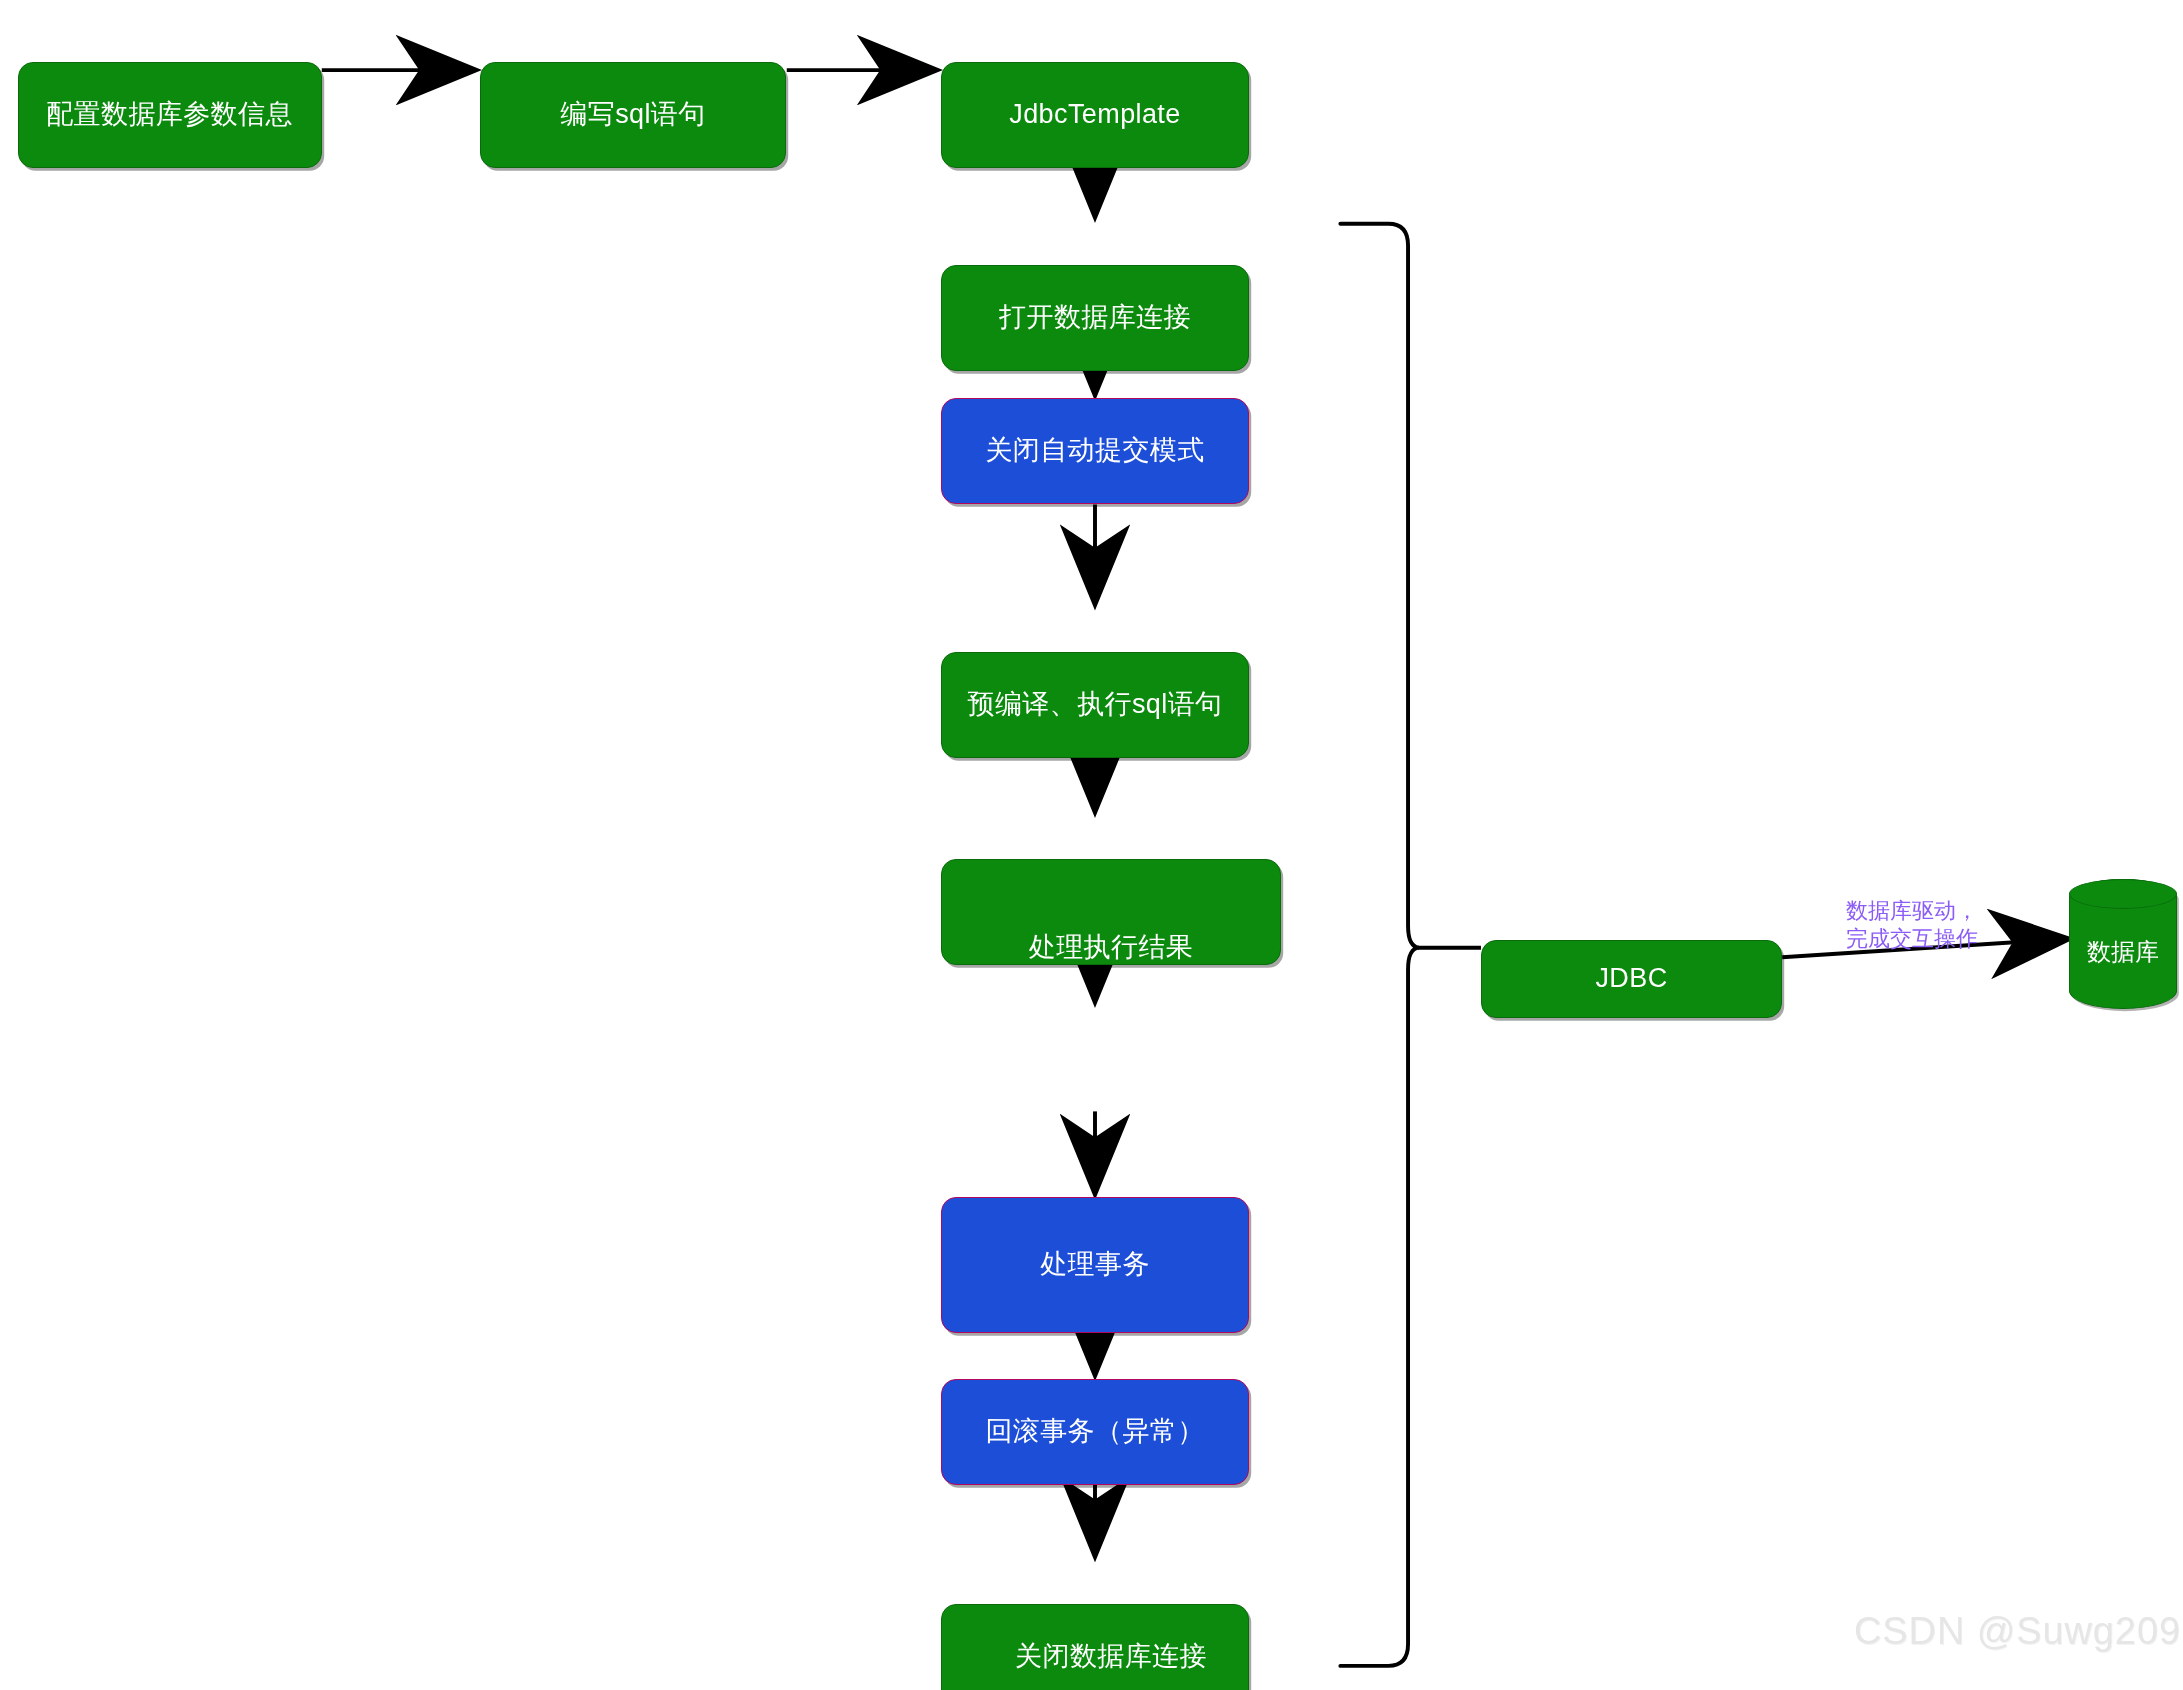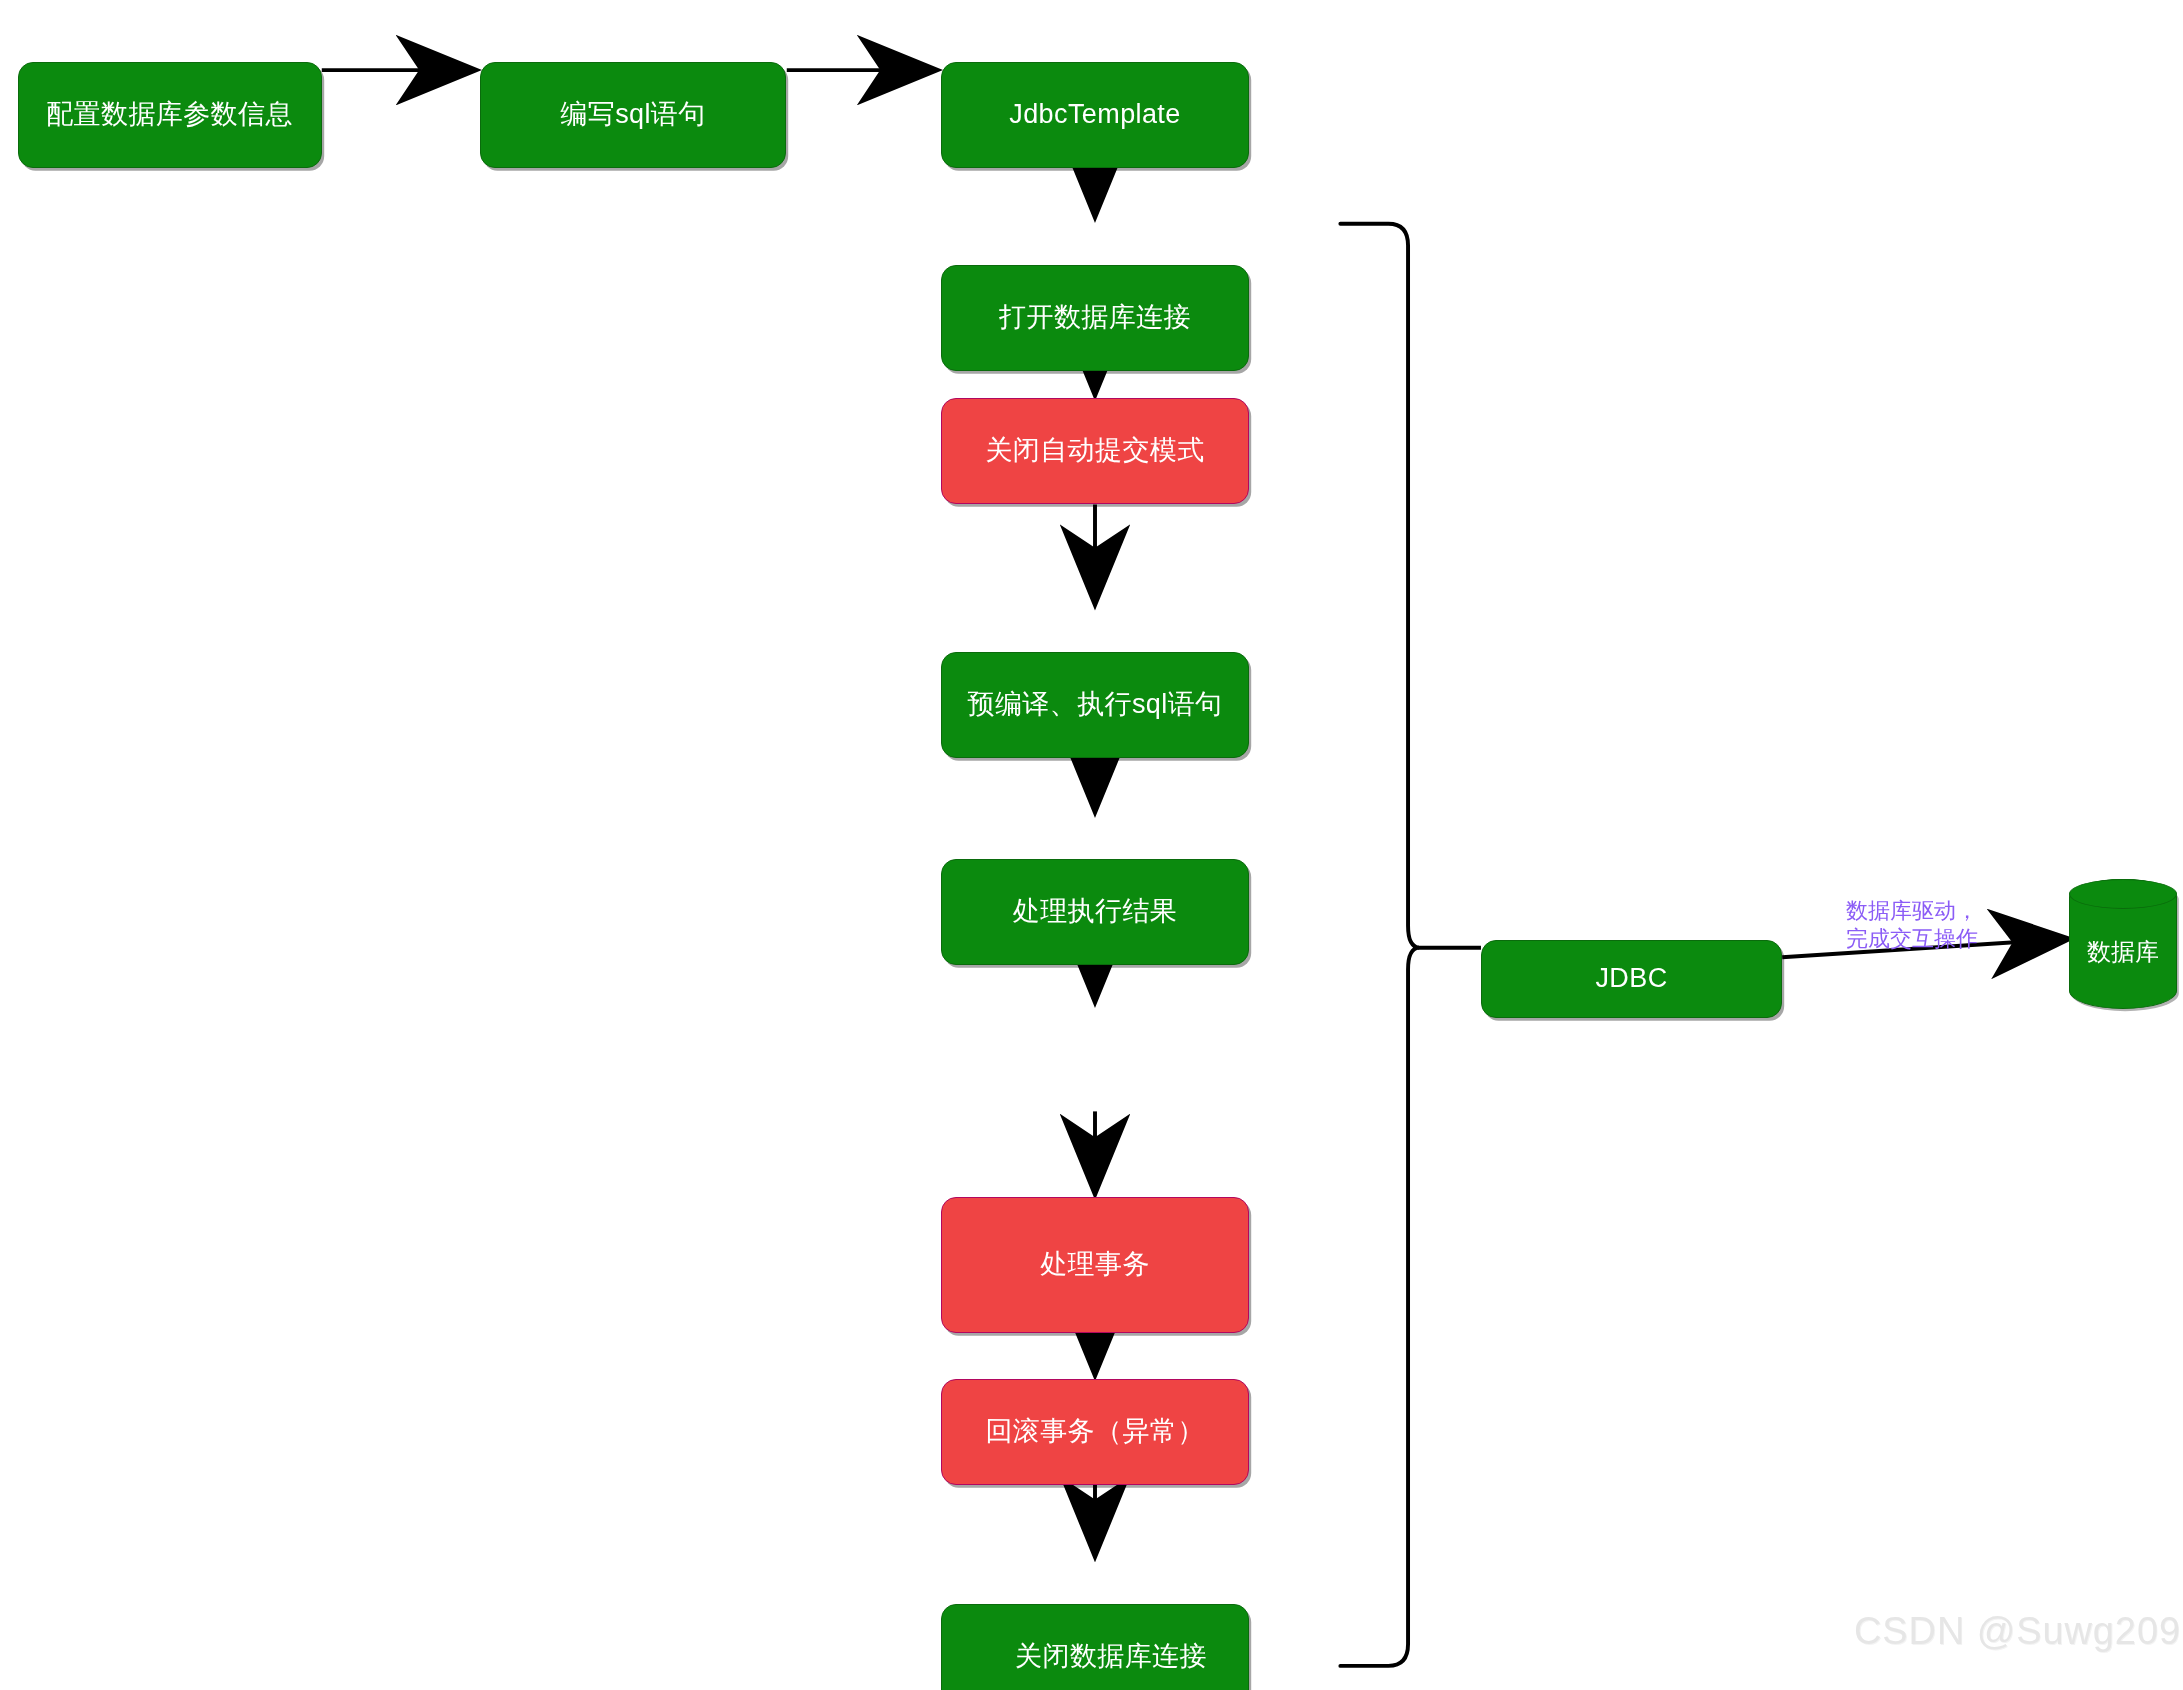--- a/index.html
+++ b/index.html
@@ -14,21 +14,21 @@
     display:flex;align-items:center;justify-content:center;
     text-align:center;
     color:#ffffff;
     font-size:27px;
     line-height:1.18;
     letter-spacing:0.4px;
     white-space:pre-line;
     box-shadow:2.6px 3.1px 0 -0.4px rgba(0,0,0,0.35);
   }
   .node.green{background:#0B8A0E;border:1.3px solid #0a6b0c;margin-top:44px;}
-  .node.pink{background:#ef4444;border:1.3px solid #b2075f;}
+  .node.pink{background:#1d4ed8;border:1.3px solid #b2075f;}
 
   .cyl{
     position:absolute;
     display:flex;align-items:center;justify-content:center;
     color:#fff;font-size:24px;
   }
   .cyl .body{
     position:absolute;left:0;top:0;right:0;bottom:0;
     background:#0B8A0E;
     border:1.3px solid #0a6b0c;
@@ -116,21 +116,21 @@
   </div>
 
   <div class="node pink" style="left:941px;top:398px;width:308px;height:106px;">
     <span>关闭自动提交模式</span>
   </div>
 
   <div class="node green" style="left:941px;top:608px;width:308px;height:106px;">
     <span>预编译、执行sql语句</span>
   </div>
 
-  <div class="node green" style="left:941px;top:815px;width:308px;height:106px;">
+  <div class="node green" style="left:941px;top:815px;width:340px;height:106px;align-items:flex-end;">
     <span>处理执行结果</span>
   </div>
 
 
   <div class="node pink" style="left:941px;top:1197px;width:308px;height:136px;">
     <span>处理事务</span>
   </div>
 
   <div class="node pink" style="left:941px;top:1379px;width:308px;height:106px;">
     <span>回滚事务（异常）</span>

